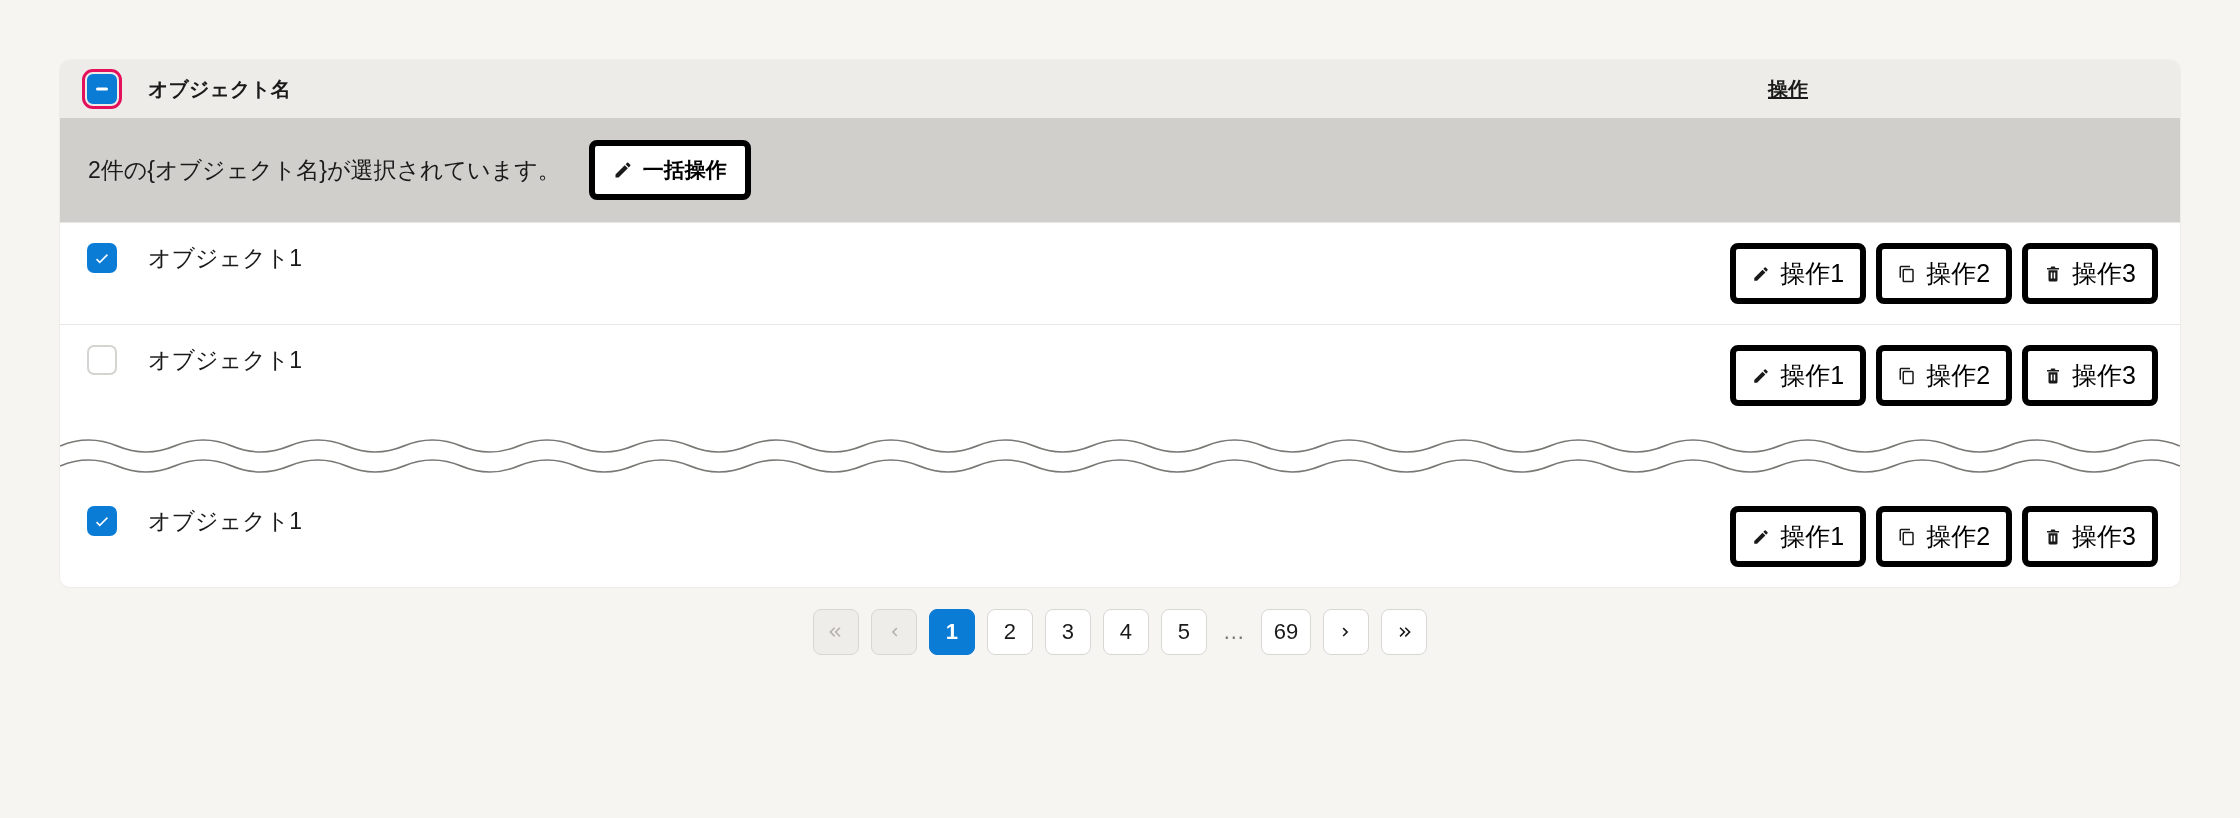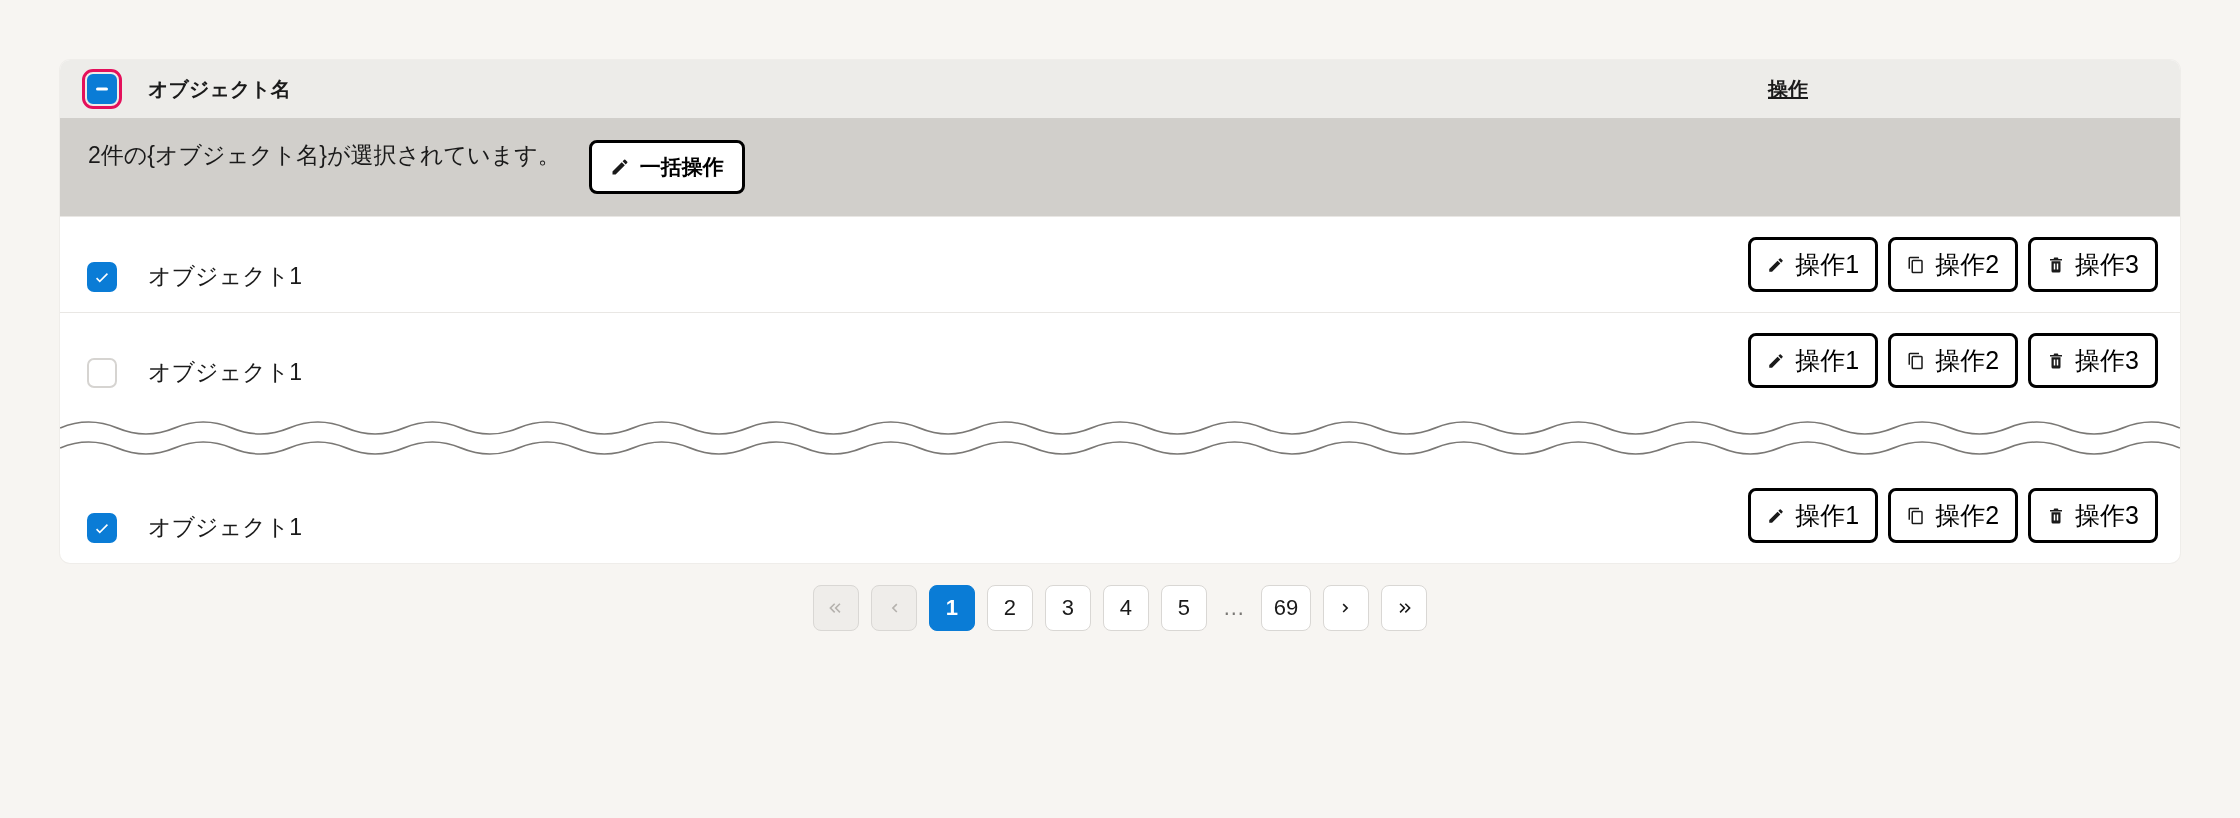--- a/index.html
+++ b/index.html
@@ -42,37 +42,37 @@
     background: #0a7cd6;
     border-color: #0a7cd6;
   }
   .chk.highlight {
     outline: 3px solid #e4105b;
     outline-offset: 2px;
     border-radius: 6px;
   }
   .chk svg { display:block; }
   .selbar {
-    display:flex; align-items:flex-start;
+    display:flex; align-items:center;
     background: #d1cfcb;
     padding: 22px 28px;
     gap: 28px;
   }
   .selbar-text { font-size: 23px; }
   .btn {
     display:inline-flex; align-items:center; gap:10px;
-    background:#fff; border:3px solid #000000;
+    background:#fff; border:6px solid #000000;
     border-radius:8px; padding:10px 18px;
     font-size:21px; font-weight:600;
     cursor:pointer;
     white-space:nowrap;
   }
   .btn svg { flex-shrink:0; }
   .row {
-    display:flex; align-items:flex-end;
+    display:flex; align-items:flex-start;
     padding: 20px 22px;
     gap: 26px;
     border-top: 1px solid #e9e7e4;
   }
   .row .name { flex:1; font-size:23px; }
   .row .ops { display:flex; gap:10px; }
   .row .ops .btn { padding:8px 16px; font-size:25px; font-weight:500;}
   .wavy {
     height: 60px;
     background:#fff;

